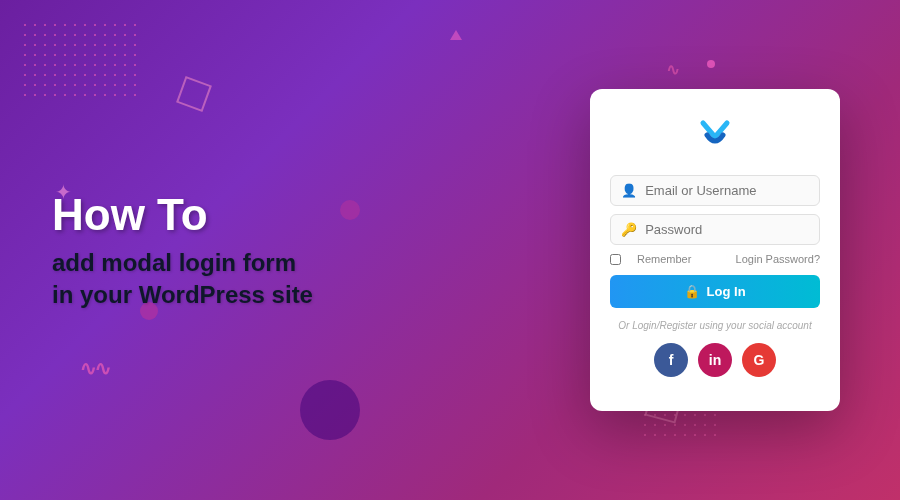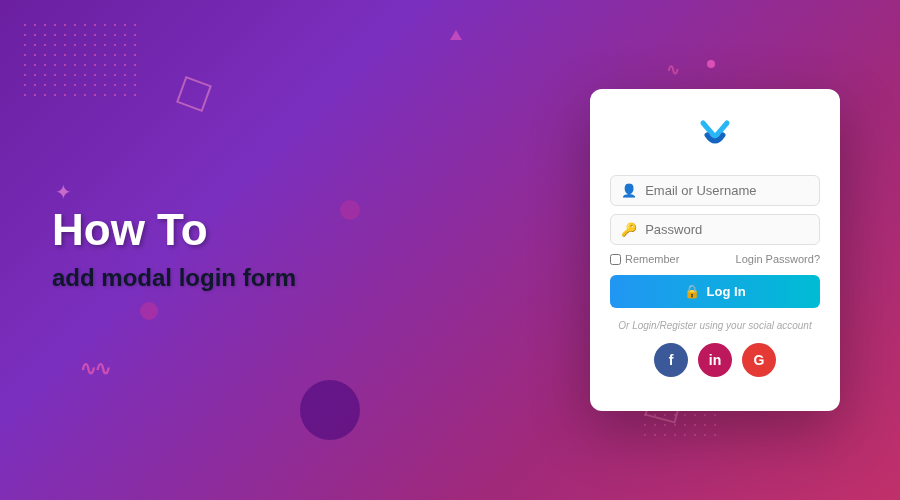--- a/index.html
+++ b/index.html
@@ -242,21 +242,21 @@
     .remember-row {
       display: flex;
       align-items: center;
       justify-content: space-between;
       margin-bottom: 10px;
     }
 
     .remember-label {
       display: flex;
       align-items: center;
-      gap: 4px;
+      gap: 16px;
       font-size: 11px;
       color: #888;
     }
 
     .remember-checkbox {
       width: 11px;
       height: 11px;
     }
 
     .forgot-link {
@@ -349,20 +349,21 @@
   <div class="shape-dot-pink"></div>
   <div class="shape-dot-sm"></div>
   <div class="shape-triangle"></div>
   <div class="shape-plus">✦</div>
 </div>
 
 <div class="left-content">
   <div class="howto-title">How To</div>
   <div class="howto-subtitle">
     <span>add modal login form</span><br>
+    <span>in your WordPress site</span>
   </div>
 </div>
 
 <div class="modal-card">
 
   <div class="logo-container">
     <svg class="logo-icon" viewBox="0 0 44 44" xmlns="http://www.w3.org/2000/svg">
 
       <path d="M10 10 L22 24 L34 10" stroke="#29b6f6" stroke-width="5" fill="none" stroke-linecap="round" stroke-linejoin="round"></path>
 

